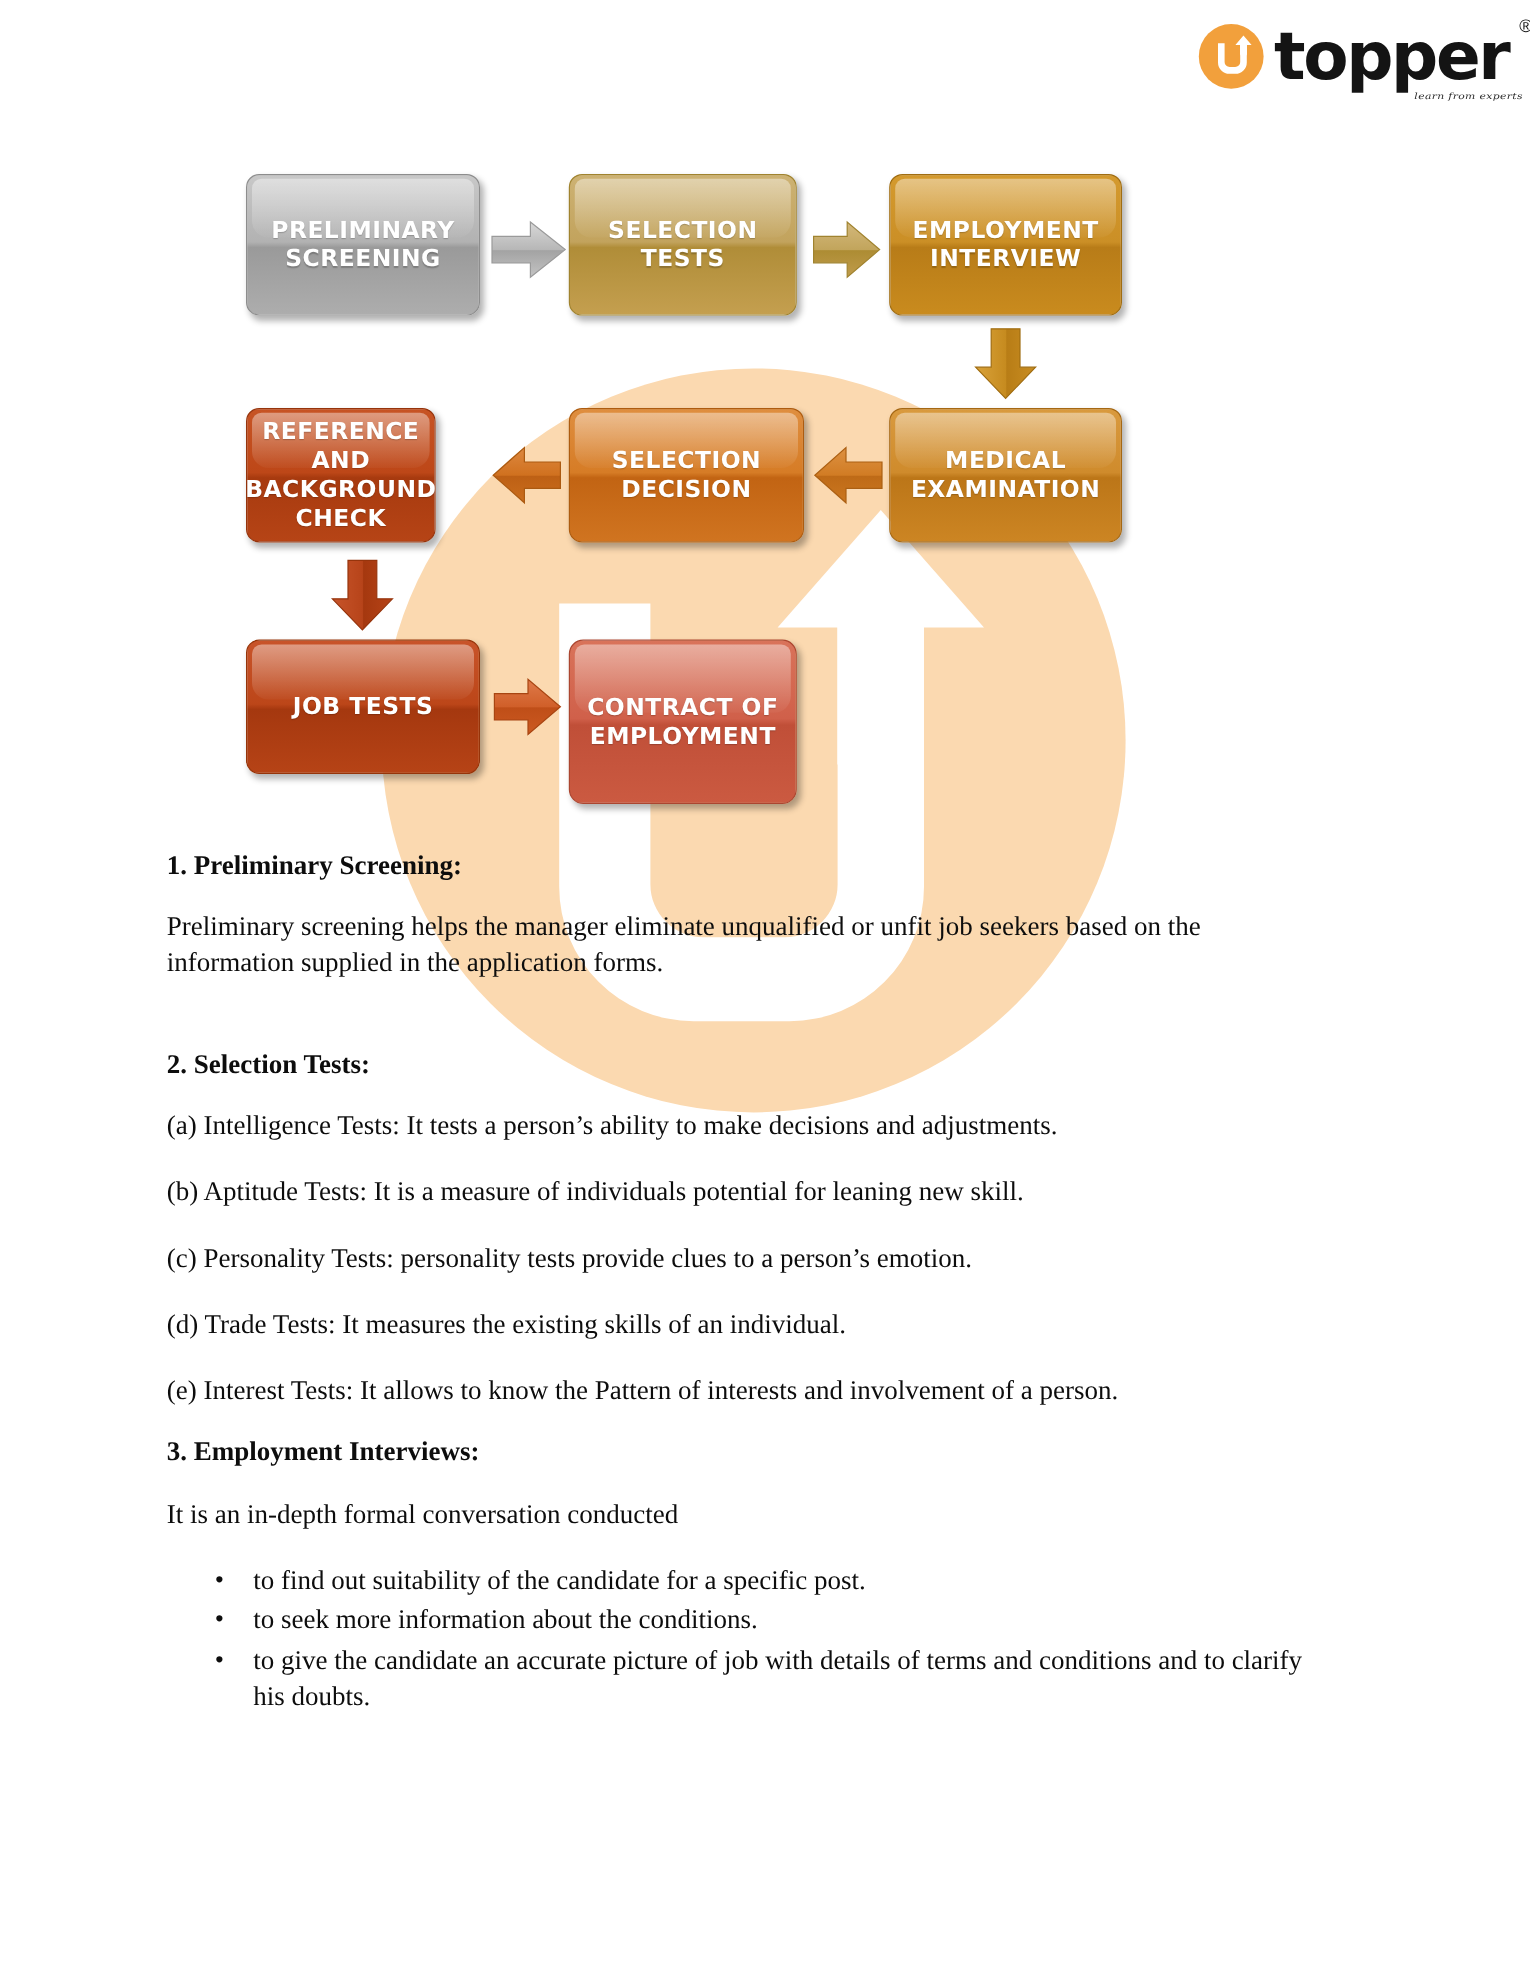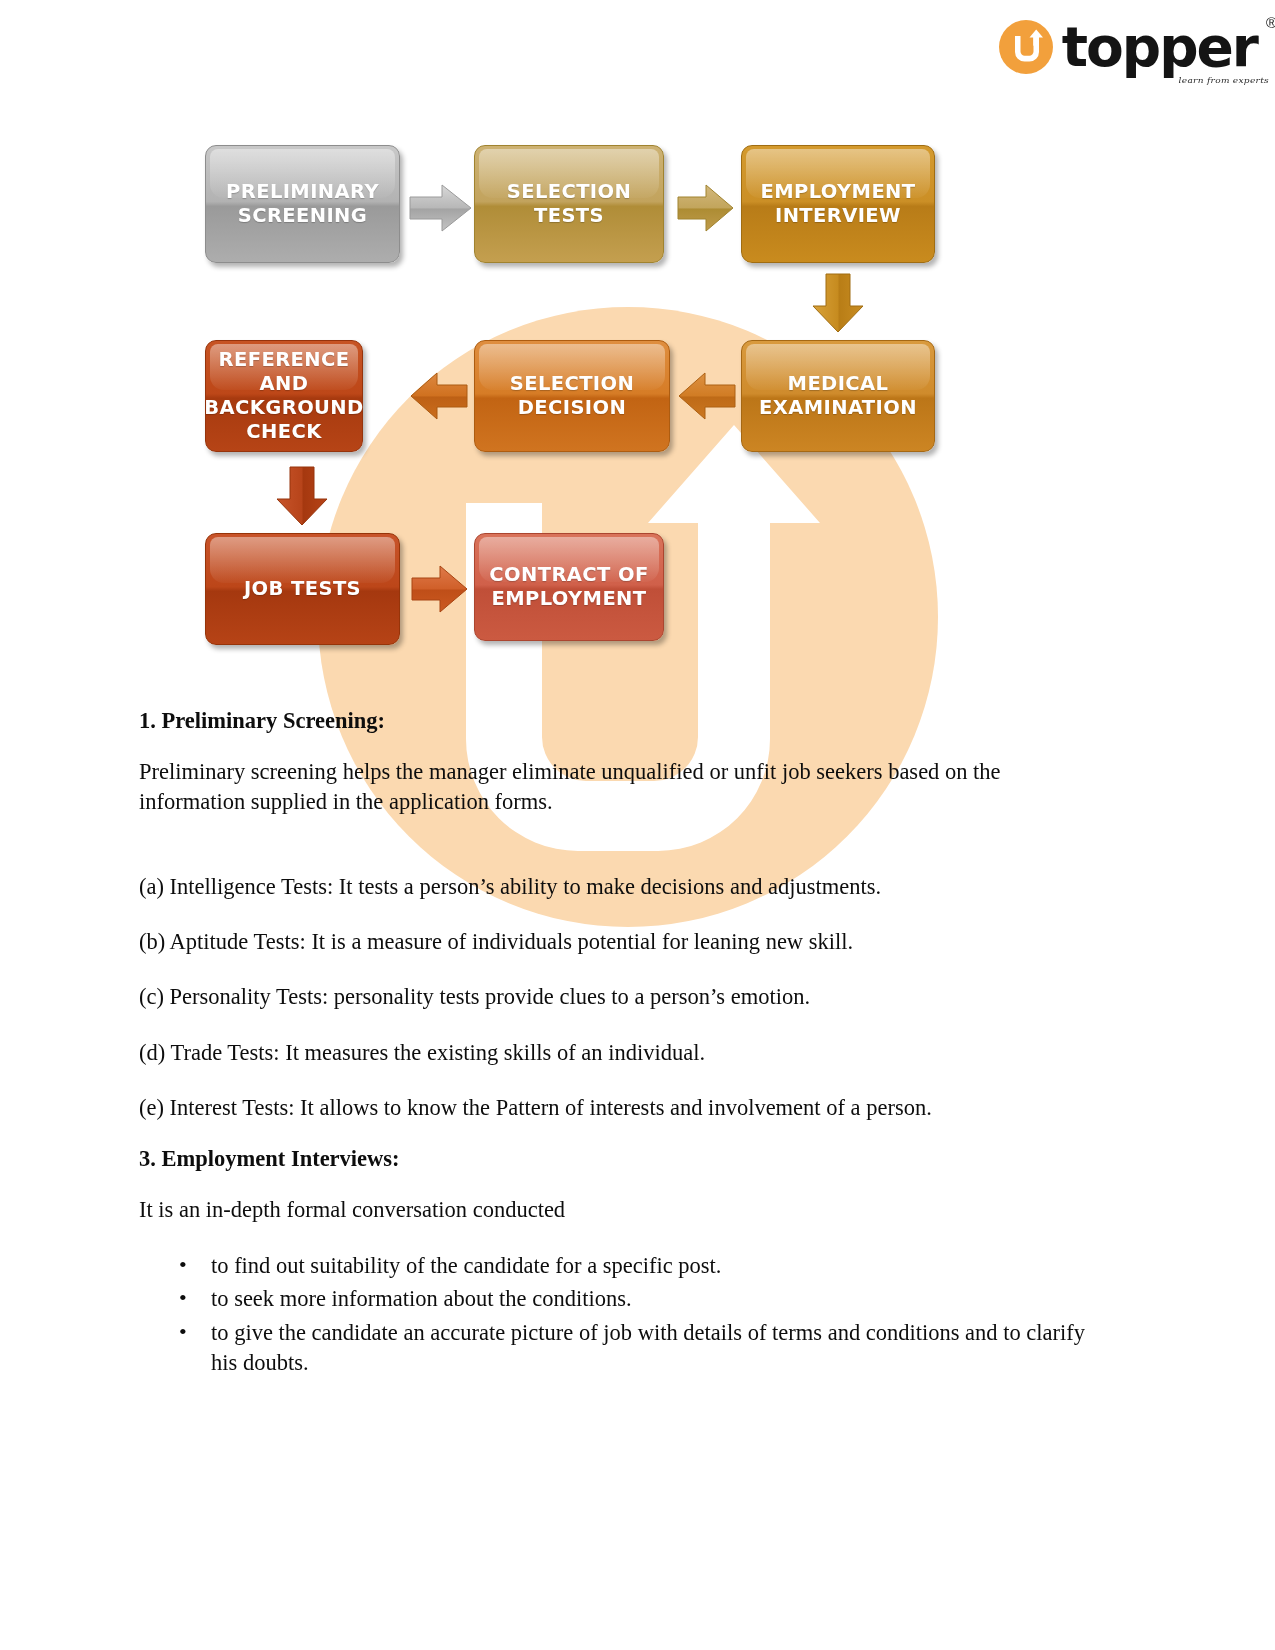--- a/index.html
+++ b/index.html
@@ -286,32 +286,33 @@
         <linearGradient id="gBrick" x1="0" y1="0" x2="0" y2="1">
       <stop offset="0%" stop-color="#df7a4a"></stop>
           <stop offset="50%" stop-color="#d05f29"></stop>
       <stop offset="52%" stop-color="#bf4e18"></stop>
           <stop offset="100%" stop-color="#cc5a21"></stop>
     </linearGradient>
       </defs>
     <path d="M2 15 L30 15 L30 3 L57 26 L30 49 L30 37 L2 37 Z" fill="url(#gBrick)" stroke="#a84512" stroke-width="1"></path>
   </svg>
 
-  <div class="node n-salmon" style="left:474px;top:533px;width:190px;height:108px;">
+  <div class="node n-salmon" style="left:474px;top:533px;width:190px;height:137px;border-radius:12px;">
     <span>CONTRACT OF<br>EMPLOYMENT</span>
   </div>
 </div>
 
 <div class="doc">
 
   <h3>1. Preliminary Screening:</h3>
   <p>Preliminary screening helps the manager eliminate unqualified or unfit job seekers based on the information supplied in the application forms.</p>
 
   <div class="gap-lg"></div>
 
+  <h3>2. Selection Tests:</h3>
   <p>(a) Intelligence Tests: It tests a person’s ability to make decisions and adjustments.</p>
   <p>(b) Aptitude Tests: It is a measure of individuals potential for leaning new skill.</p>
   <p>(c) Personality Tests: personality tests provide clues to a person’s emotion.</p>
   <p>(d) Trade Tests: It measures the existing skills of an individual.</p>
   <p class="tight">(e) Interest Tests: It allows to know the Pattern of interests and involvement of a person.</p>
 
   <h3>3. Employment Interviews:</h3>
   <p>It is an in-depth formal conversation conducted</p>
   <ul>
     <li>to find out suitability of the candidate for a specific post.</li>

